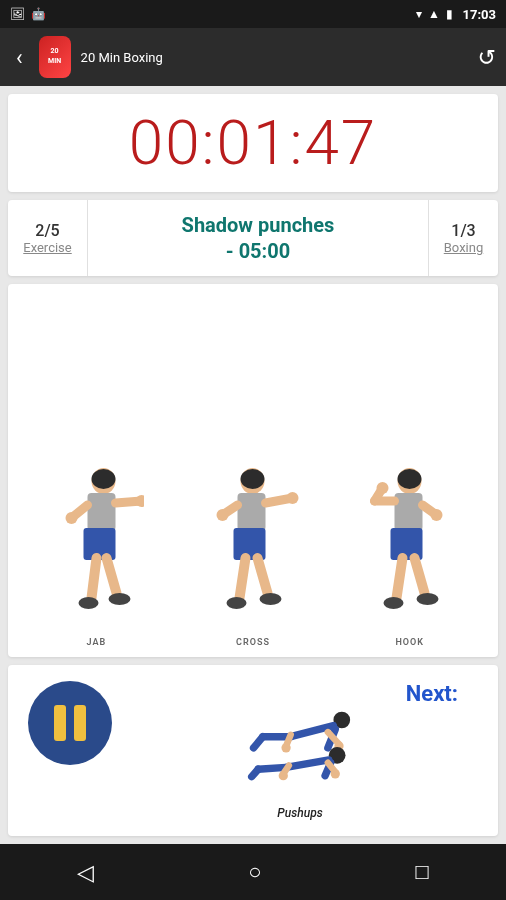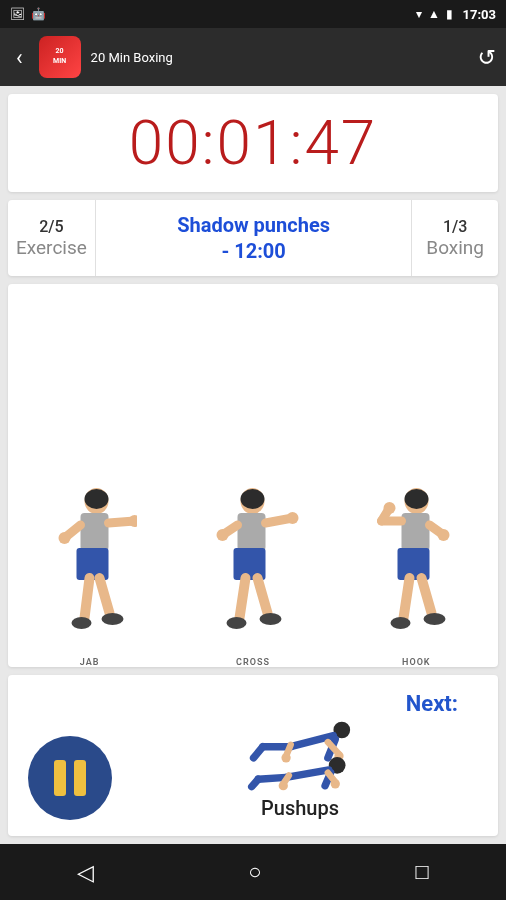--- a/index.html
+++ b/index.html
@@ -51,21 +51,21 @@
       flex-shrink: 0;
       gap: 10px;
     }
     .back-btn {
       color: white;
       font-size: 22px;
       cursor: pointer;
       padding: 4px 6px;
     }
     .app-icon {
-      width: 42px;
+      width: 32px;
       height: 42px;
       background: linear-gradient(135deg, #cc2222, #ff4444);
       border-radius: 8px;
       display: flex;
       align-items: center;
       justify-content: center;
       font-size: 9px;
       color: white;
       font-weight: bold;
       text-align: center;
@@ -127,35 +127,36 @@
       justify-content: center;
       border-right: 1px solid #e0e0e0;
       min-width: 80px;
     }
     .ex-num {
       font-size: 16px;
       font-weight: 500;
       color: #333;
     }
     .ex-label {
-      font-size: 19px;
+      font-size: 13px;
       color: #888;
+      text-decoration: underline;
     }
     .ex-center {
       flex: 1;
       padding: 12px 16px;
       text-align: center;
       display: flex;
       align-items: center;
       justify-content: center;
     }
     .ex-name {
       font-size: 20px;
       font-weight: 700;
-      color: #1d4ed8;
+      color: #0f766e;
       line-height: 1.3;
     }
     .ex-right {
       padding: 10px 14px;
       text-align: center;
       display: flex;
       flex-direction: column;
       justify-content: center;
       border-left: 1px solid #e0e0e0;
       min-width: 70px;
@@ -163,20 +164,21 @@
 
     
     #image-card {
       background: white;
       border-radius: 4px;
       box-shadow: 0 1px 3px rgba(0,0,0,0.1);
       flex: 1;
       display: flex;
       align-items: center;
       justify-content: center;
+      padding: 10px;
       overflow: hidden;
     }
     .boxers-container {
       display: flex;
       align-items: flex-end;
       justify-content: space-around;
       width: 100%;
       height: 100%;
     }
     .boxer-figure {
@@ -197,21 +199,21 @@
       width: 95px;
       height: 170px;
     }
 
     
     #bottom-card {
       background: white;
       border-radius: 4px;
       box-shadow: 0 1px 3px rgba(0,0,0,0.1);
       display: flex;
-      align-items: flex-end;
+      align-items: flex-start;
       padding: 16px 20px;
       gap: 10px;
     }
     .pause-btn {
       width: 84px;
       height: 84px;
       border-radius: 50%;
       background: #2a4a8a;
       display: flex;
       align-items: center;
@@ -241,24 +243,25 @@
       font-weight: 700;
       color: #2255cc;
       align-self: flex-end;
       margin-right: 20px;
     }
     .next-exercise-img {
       width: 130px;
       height: 80px;
     }
     .next-exercise-name {
-      font-size: 20px;
+      font-size: 12px;
       color: #222;
       font-weight: 500;
-      margin-top: 0;
+      margin-top: 20px;
+      font-style: italic;
     }
 
     
     #nav-bar {
       background: #1a1a1a;
       height: 56px;
       display: flex;
       align-items: center;
       justify-content: space-around;
       flex-shrink: 0;
@@ -298,21 +301,21 @@
     <div class="timer-display">00:01:47</div>
   </div>
 
   <div id="exercise-card">
     <div class="ex-left">
       <span class="ex-num">2/5</span>
       <span class="ex-label">Exercise</span>
     </div>
     <div class="ex-center">
       <span class="ex-name">
-        <span>Shadow punches</span><br><span>- 12:00</span>
+        <span>Shadow punches</span><br><span>- 05:00</span>
       </span>
     </div>
     <div class="ex-right">
       <span class="ex-num">1/3</span>
       <span class="ex-label">Boxing</span>
     </div>
   </div>
 
   <div id="image-card">
     <div class="boxers-container">

